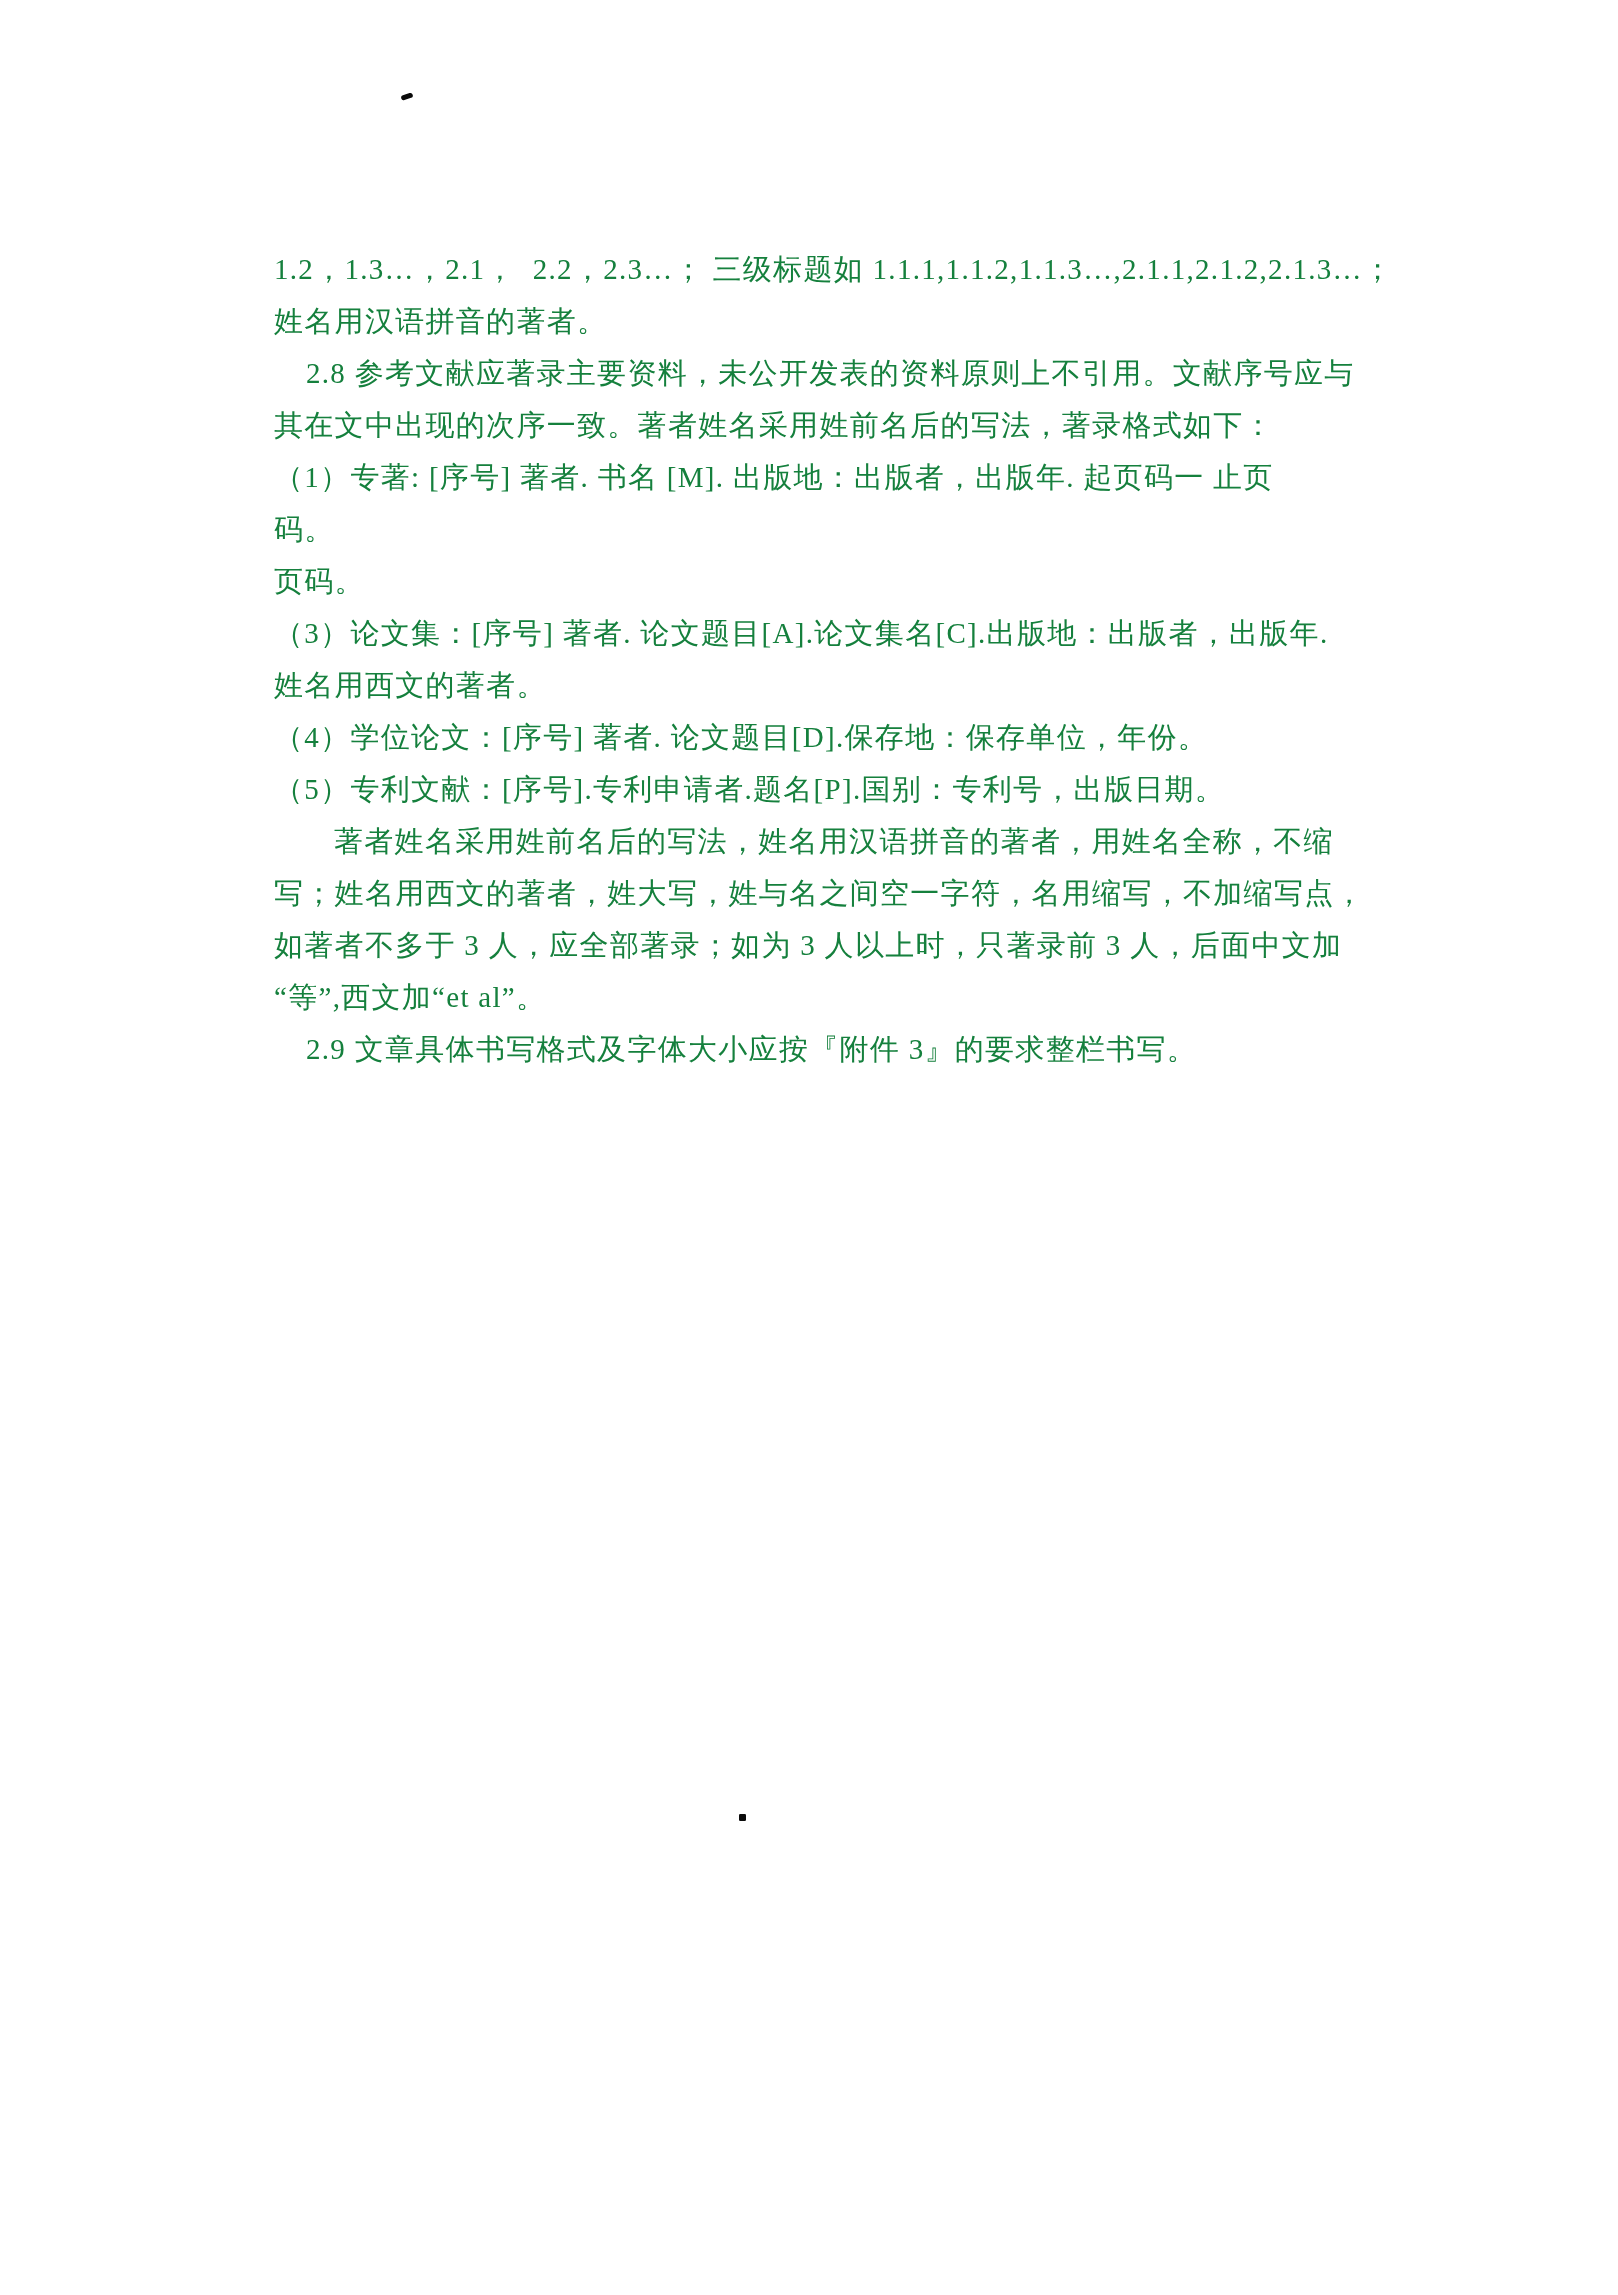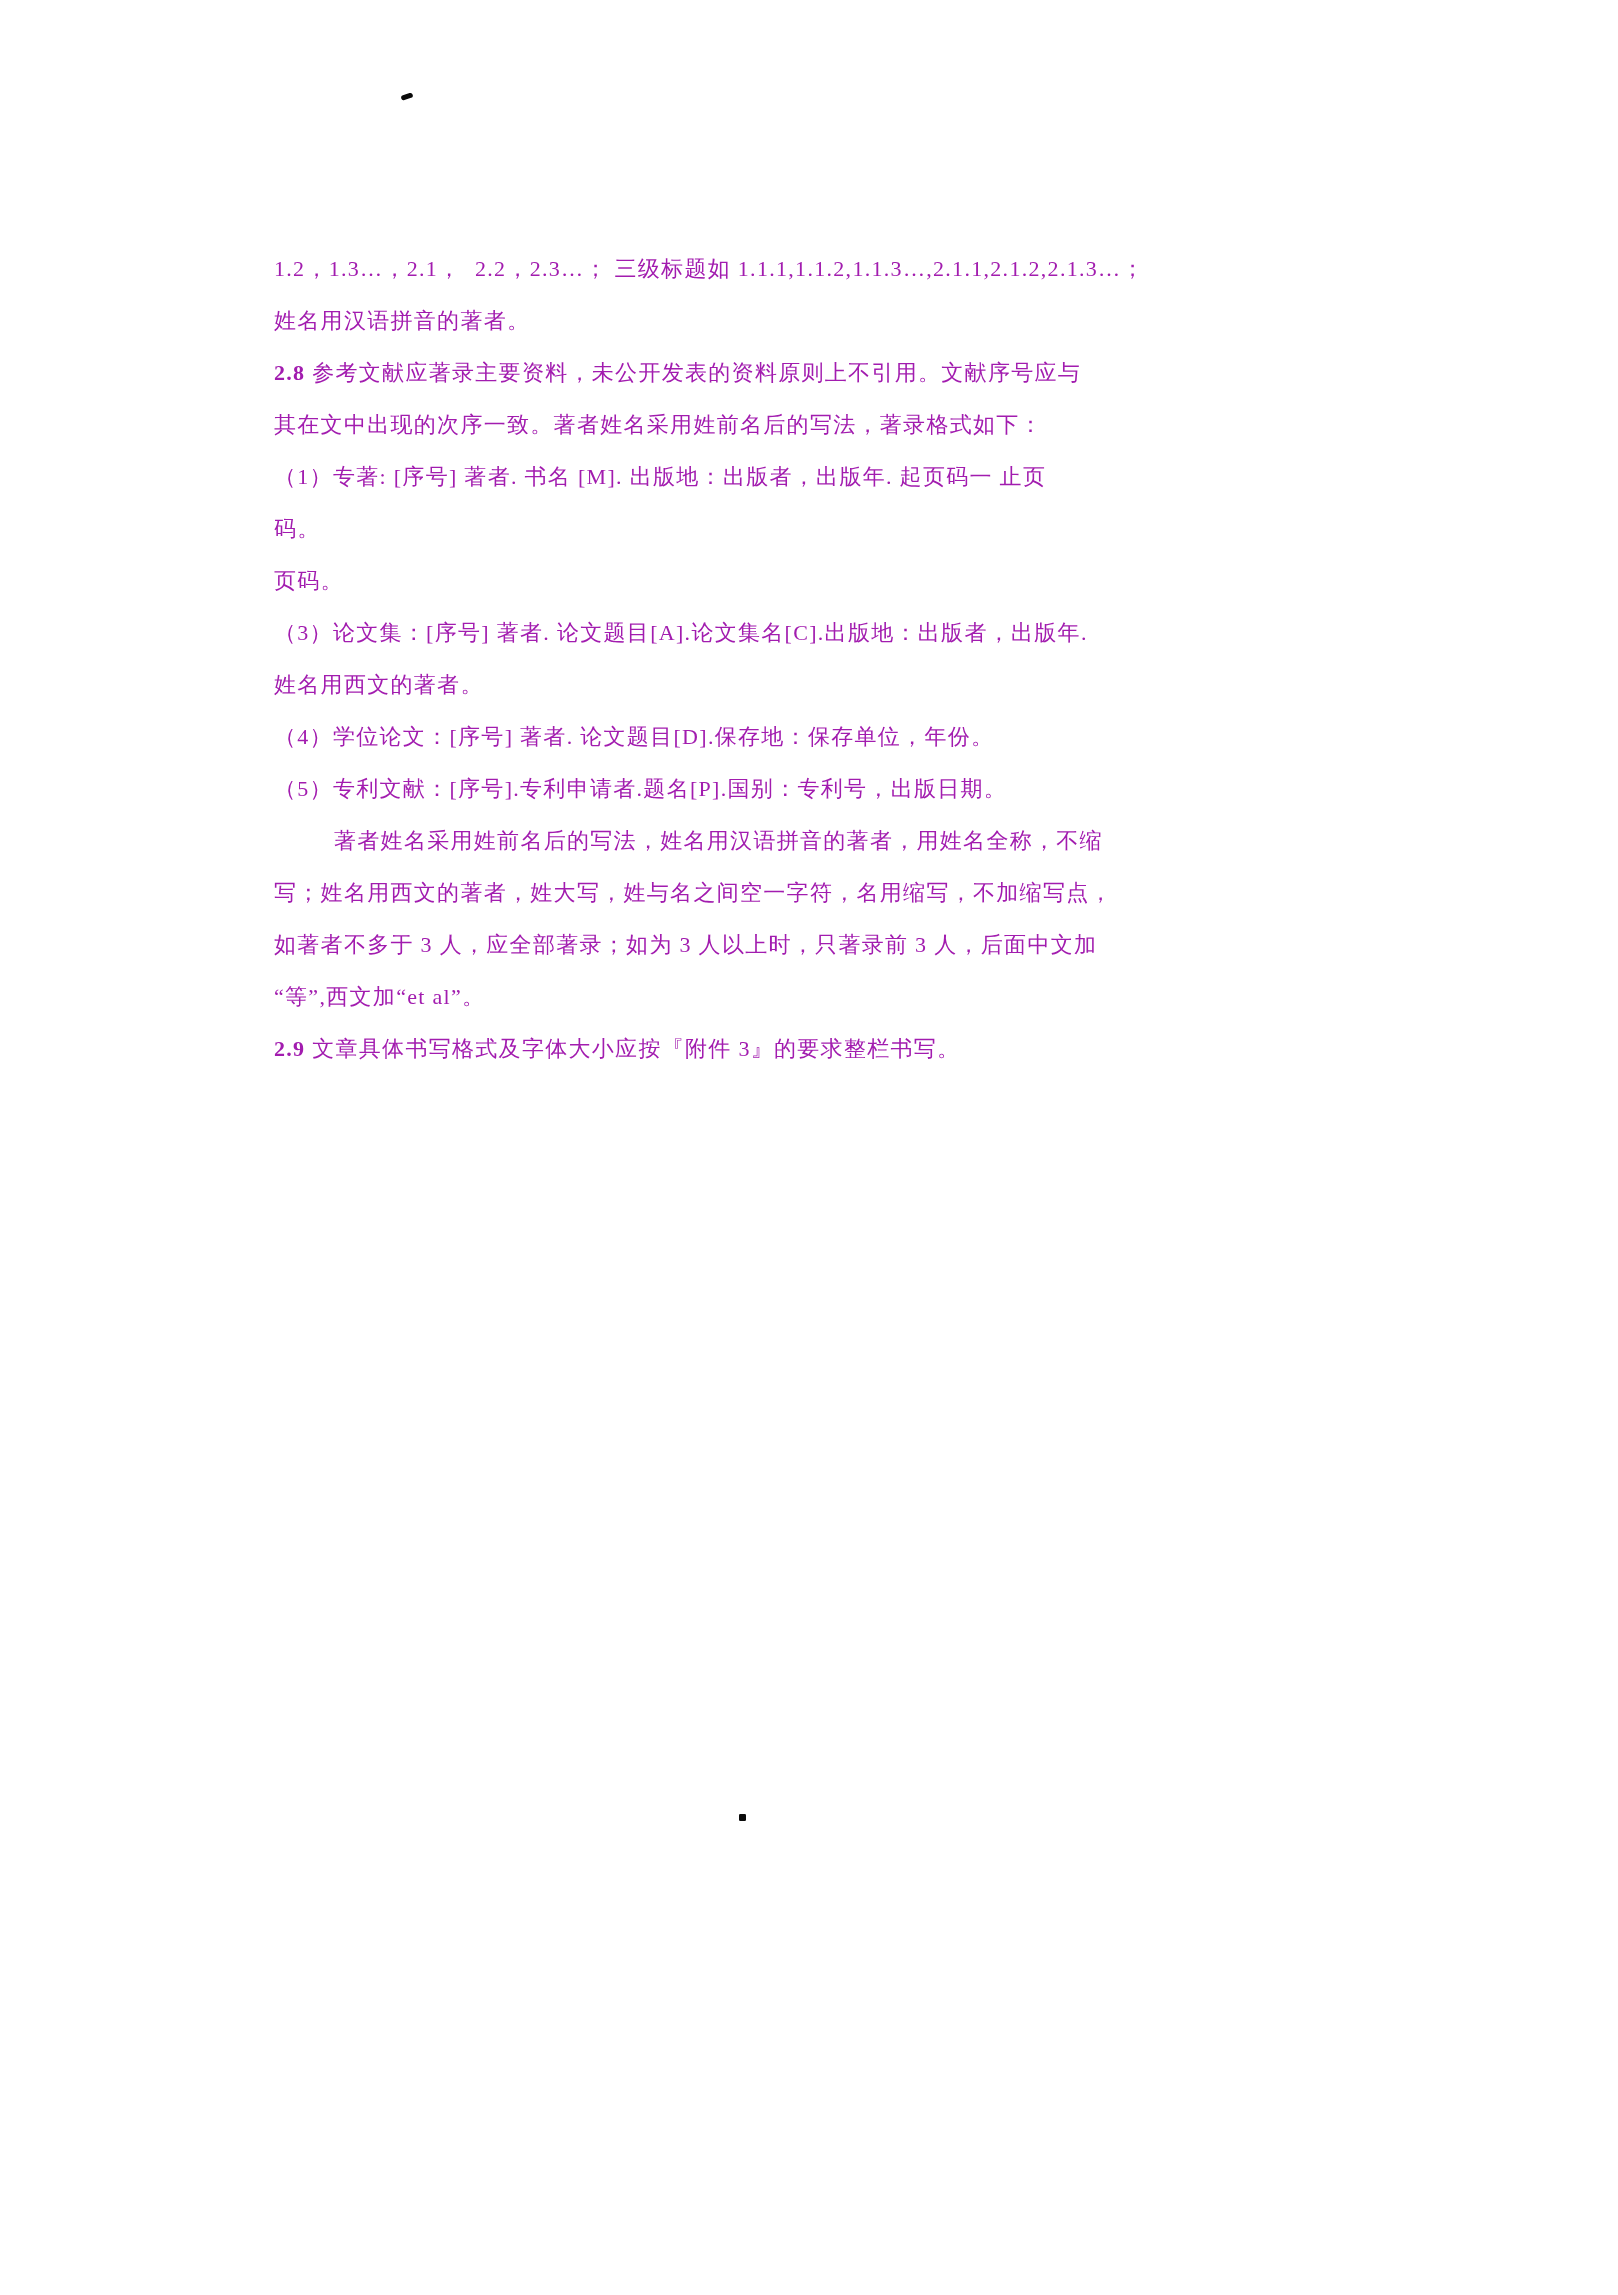--- a/index.html
+++ b/index.html
@@ -21,32 +21,33 @@
     height: 2295px;
     background: #ffffff;
   }
   .text-block {
     position: absolute;
     left: 274px;
     top: 243px;
     width: 1147px;
   }
   .line {
-    font-size: 22px;
+    font-size: 29px;
     line-height: 52px;
     height: 52px;
-    color: #a21caf;
+    color: #15803d;
     letter-spacing: 1.3px;
     white-space: pre;
   }
   .line.indent {
     padding-left: 60px;
   }
   .bold {
-    font-weight: bold;
+    font-weight: normal;
+    margin-left: 32px;
   }
   
   .stray-top {
     position: absolute;
     left: 401px;
     top: 94px;
     width: 12.4px;
     height: 5.2px;
     background: #0a0a0a;
     border-radius: 2.6px;

